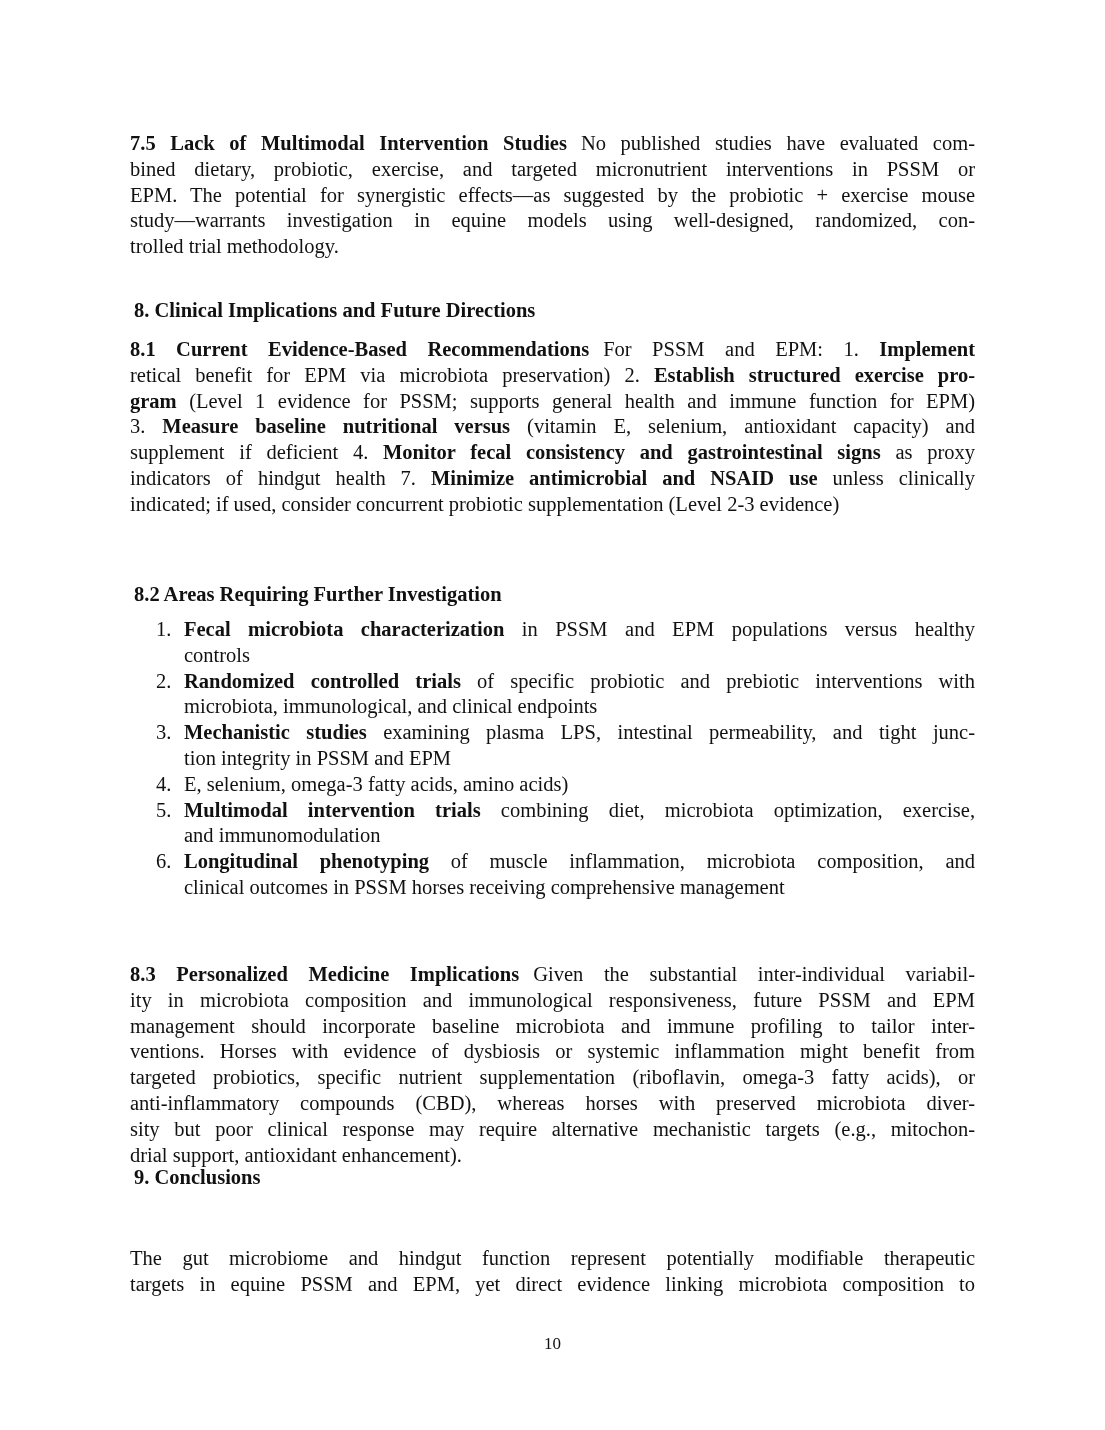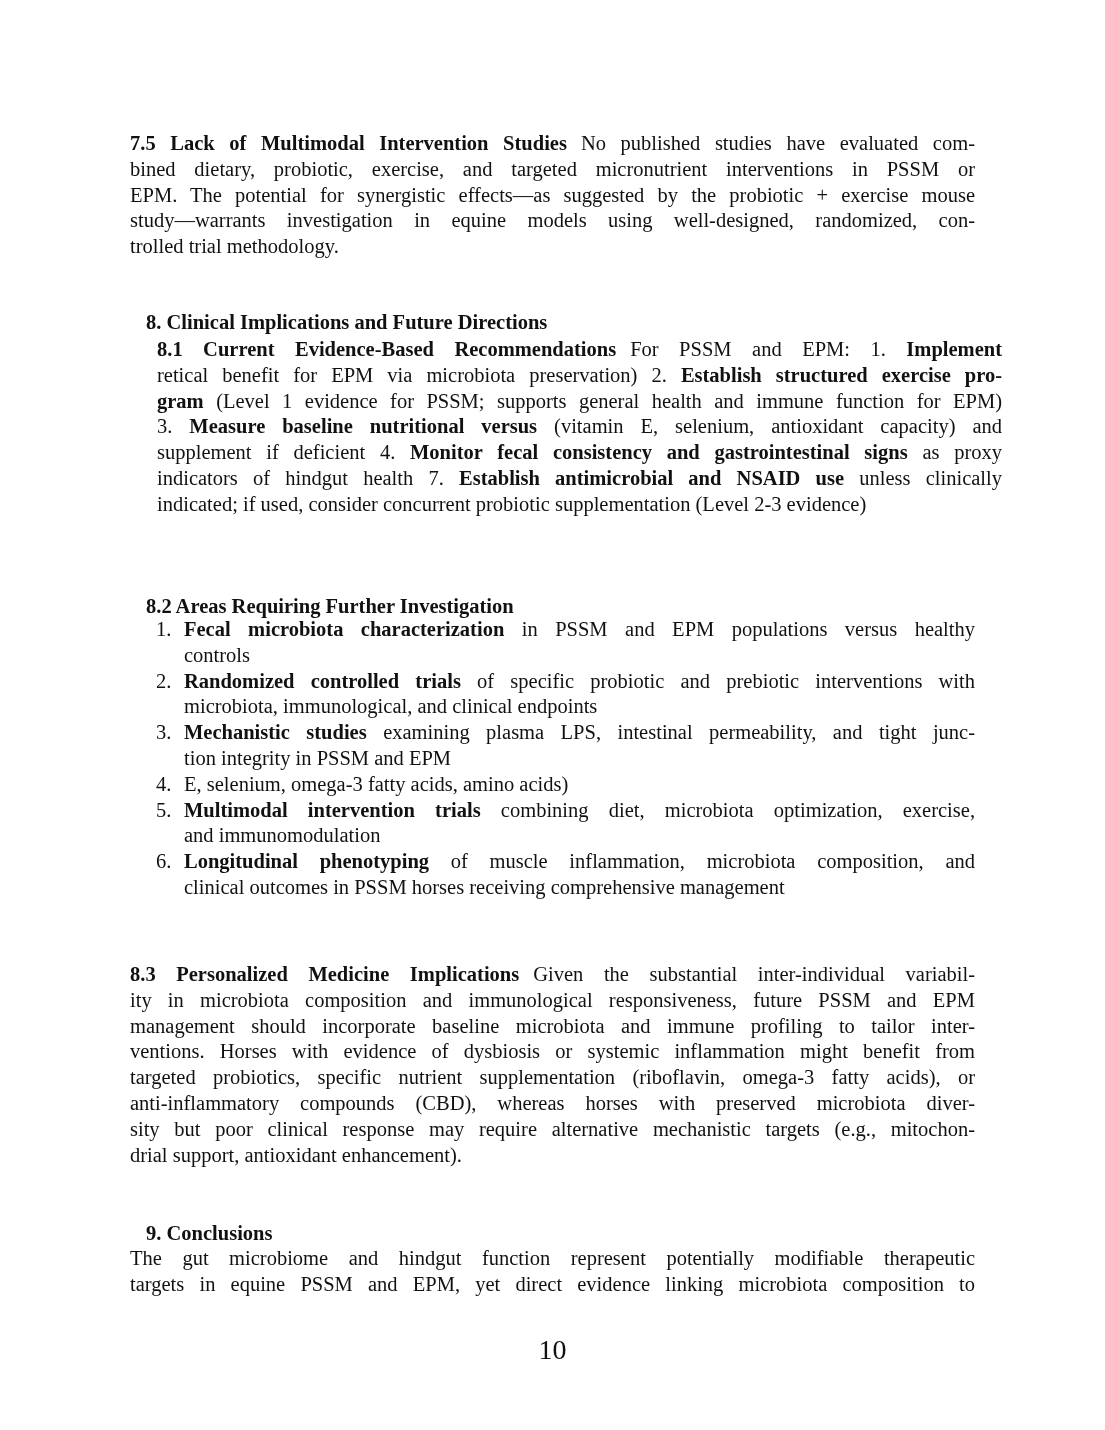--- a/index.html
+++ b/index.html
@@ -5,33 +5,33 @@
   html, body { margin: 0; padding: 0; background: #ffffff; }
   body { width: 1105px; height: 1430px; position: relative; overflow: hidden; }
   .page {
     position: absolute; left: 130px; top: 131px; width: 845px;
     font-family: "Liberation Serif", "DejaVu Serif", serif;
     font-size: 20.5px; color: #111111; line-height: 25.8px;
   }
   .line { display: block; text-align: justify; text-align-last: justify; white-space: nowrap; height: 25.8px; }
   .line.last { text-align-last: left; }
   b { font-weight: bold; }
-  .heading { font-weight: bold; margin: 16px; height: 25.8px; font-family: Liberation Serif, serif; }
+  .heading { font-weight: bold; margin: 4px; height: 25.8px; font-family: Liberation Serif, serif; }
   .sec75 { position: absolute; top: 0; left: 0; width: 845px; }
   .sec8  { position: absolute; top: 163px; left: 0; width: 845px; }
-  .sec81 { position: absolute; top: 206px; left: 0; width: 845px; margin-left: 27px; }
+  .sec81 { position: absolute; top: 206px; left: 0; width: 845px; }
   .sec82h { position: absolute; top: 447px; left: 0; width: 845px; }
   .list { position: absolute; top: 486px; left: 0; width: 845px; }
   .li { position: relative; padding-left: 54px; }
   .li .num { position: absolute; left: 26px; top: 0; width: 24px; text-align: left; }
   .sec83 { position: absolute; top: 831px; left: 0; width: 845px; }
-  .sec9h { position: absolute; top: 1074px; left: 0; width: 845px; }
+  .sec9h { position: absolute; top: 1030px; left: 0; width: 845px; }
   .sec9p { position: absolute; top: 1115px; left: 0; width: 845px; }
   .pagenum { position: absolute; top: 1334px; left: 0; width: 1105px; text-align: center;
-    font-family: "Liberation Serif", "DejaVu Serif", serif; font-size: 28px; color: #111111; }
+    font-family: "Liberation Serif", "DejaVu Serif", serif; font-size: 17px; color: #111111; }
   .sp { display: inline-block; width: 14px; }
 </style>
 </head>
 <body>
 
 <div class="page">
 
   <div class="sec75">
     <div class="line"><b>7.5 Lack of Multimodal Intervention Studies</b><span class="sp"></span><span>No published studies have evaluated com-</span></div>
     <div class="line">bined dietary, probiotic, exercise, and targeted micronutrient interventions in PSSM or</div>
@@ -43,21 +43,21 @@
   <div class="sec8">
     <div class="heading">8. Clinical Implications and Future Directions</div>
   </div>
 
   <div class="sec81">
     <div class="line"><b>8.1 Current Evidence-Based Recommendations</b><span class="sp"></span><span>For PSSM and EPM: 1.</span> <b>Implement</b></div>
     <div class="line"><span>retical benefit for EPM via microbiota preservation) 2.</span> <b>Establish structured exercise pro-</b></div>
     <div class="line"><b>gram</b> <span>(Level 1 evidence for PSSM; supports general health and immune function for EPM)</span></div>
     <div class="line"><span>3.</span> <b>Measure baseline nutritional versus</b> <span>(vitamin E, selenium, antioxidant capacity) and</span></div>
     <div class="line"><span>supplement if deficient 4.</span> <b>Monitor fecal consistency and gastrointestinal signs</b> <span>as proxy</span></div>
-    <div class="line"><span>indicators of hindgut health 7.</span> <b>Establish antimicrobial and NSAID use</b> <span>unless clinically</span></div>
+    <div class="line"><span>indicators of hindgut health 7.</span> <b>Minimize antimicrobial and NSAID use</b> <span>unless clinically</span></div>
     <div class="line last">indicated; if used, consider concurrent probiotic supplementation (Level 2-3 evidence)</div>
   </div>
 
   <div class="sec82h">
     <div class="heading">8.2 Areas Requiring Further Investigation</div>
   </div>
 
   <div class="list">
     <div class="li">
       <span class="num">1.</span>

